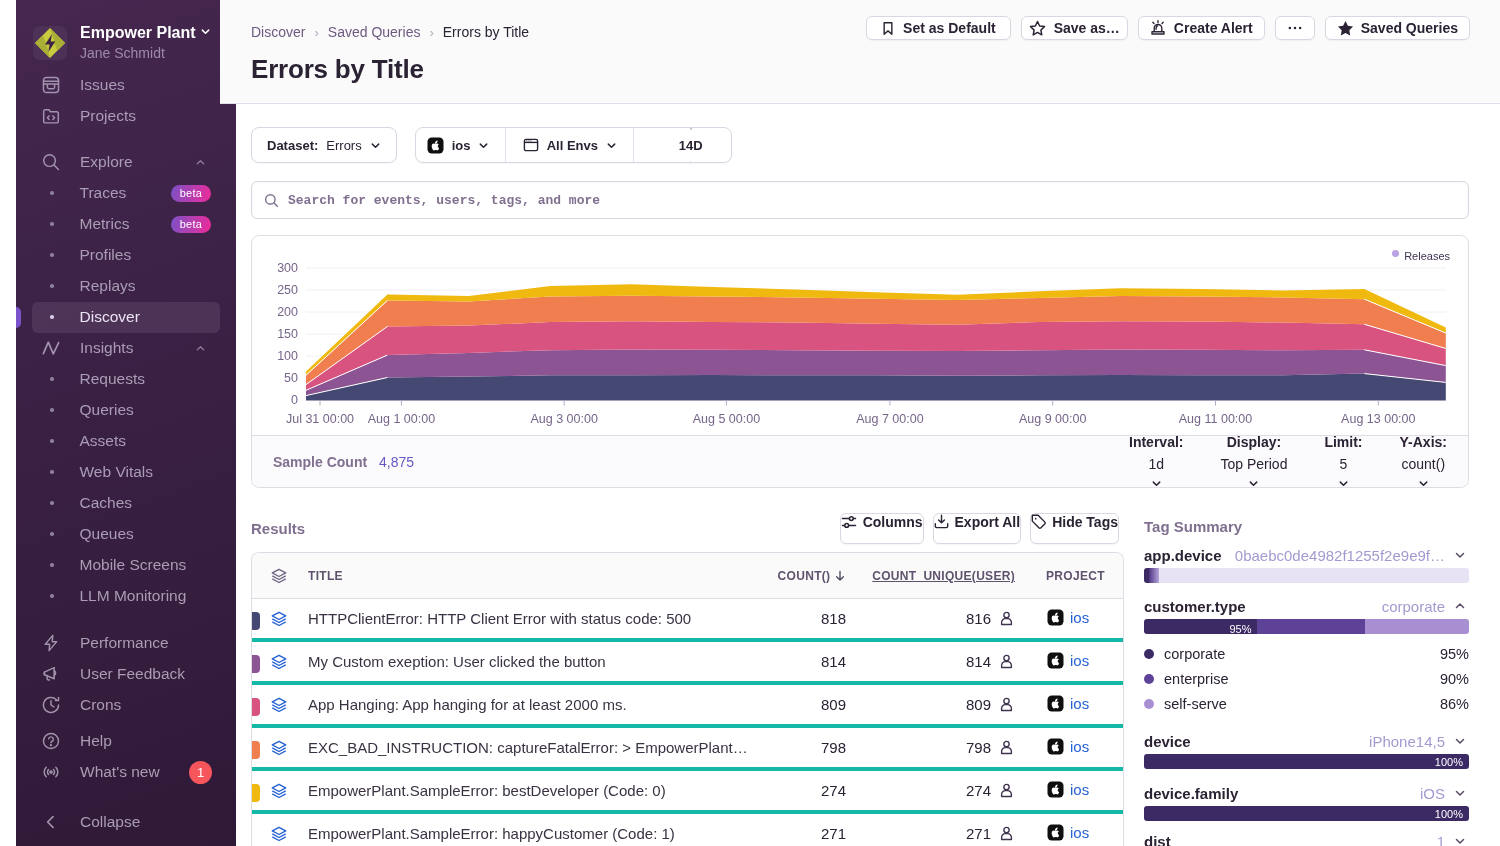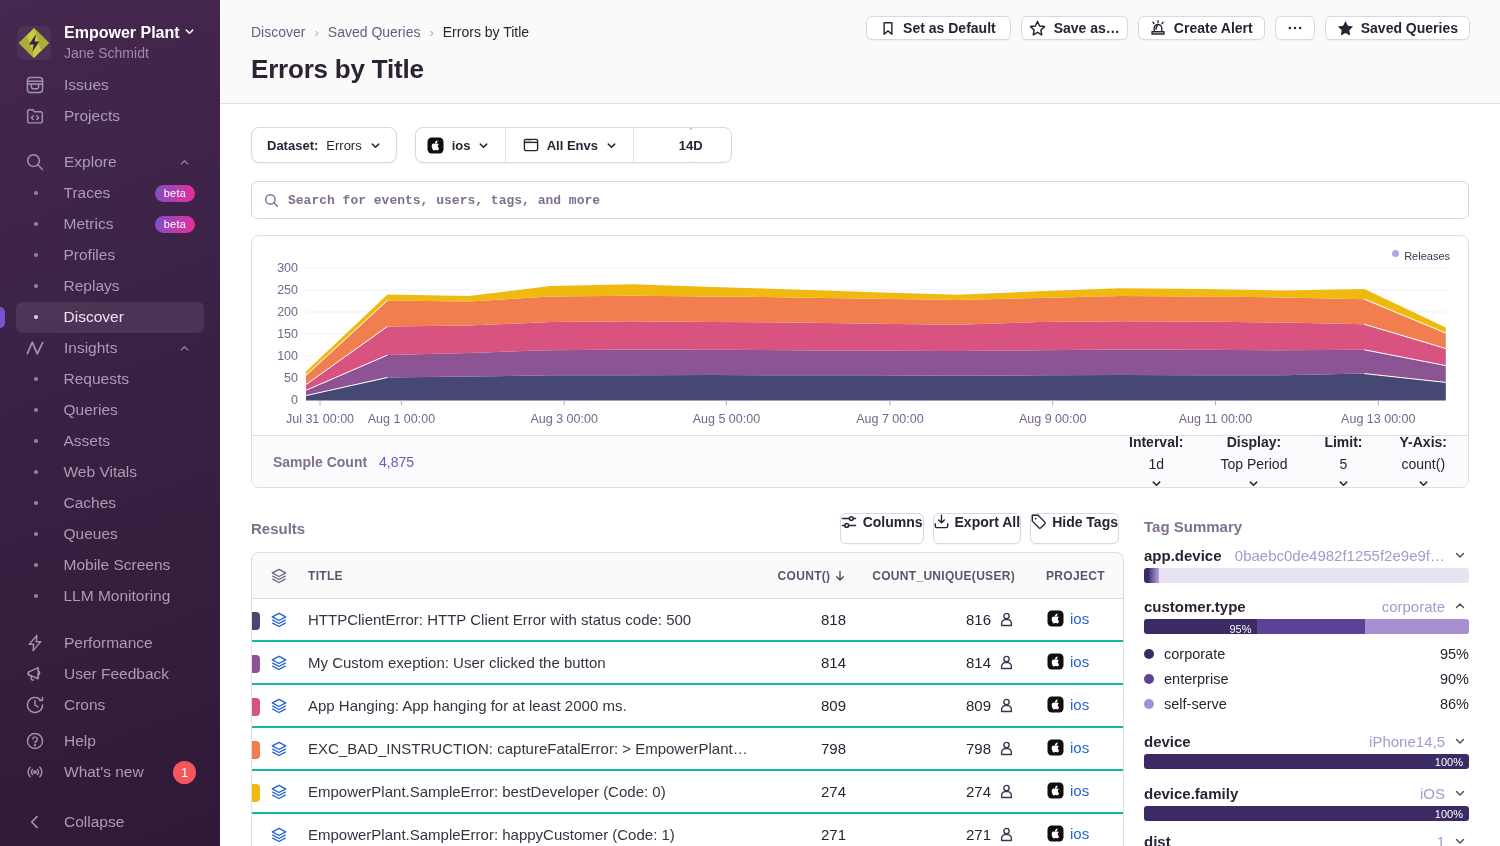--- a/index.html
+++ b/index.html
@@ -1,17 +1,17 @@
 <!DOCTYPE html>
 <html><head>
 <meta charset="utf-8">
 <style>
 * { margin:0; padding:0; box-sizing:border-box; }
 html,body { width:1500px; height:846px; overflow:hidden; font-family:"Liberation Sans",sans-serif; background:#fff; color:#2b2233; }
-.sidebar { position:fixed; left:0; top:0; width:220px; height:846px; background:linear-gradient(160deg,#46274f 0%,#3a2144 45%,#2f1937 100%); color:#a99bb3; }
+.sidebar { position:fixed; left:16px; top:0; width:220px; height:846px; background:linear-gradient(160deg,#46274f 0%,#3a2144 45%,#2f1937 100%); color:#a99bb3; }
 .sb-head { display:flex; align-items:center; padding:17px 14px 0 17px; height:68px; }
 .sb-logo { width:34px; height:34px; border-radius:7px; background:rgba(255,255,255,0.05); position:relative; flex:0 0 auto; }
 .sb-org { margin-left:13px; line-height:1.2; }
 .sb-org .org { color:#fff; font-weight:bold; font-size:16px; white-space:nowrap; }
 .sb-org .usr { color:#9d8ba9; font-size:14px; margin-top:3px; }
 .nav { padding:0 16px; margin-top:1px; }
 .nav-item { display:flex; align-items:center; height:31px; border-radius:6px; font-size:15.5px; color:#aa9cb5; position:relative; }
 .nav-item .ic { width:18px; height:18px; margin:0 20px 0 10px; flex:0 0 auto; color:#a193ad; display:inline-flex; }
 .nav-item.sub .dot { width:3.5px; height:3.5px; border-radius:50%; background:#8e7f9b; margin:0 26px 0 18px; flex:0 0 auto; }
 .nav-item.active { background:rgba(235,220,248,0.10); color:#ece3f5; }
@@ -55,28 +55,28 @@
 .res-l { width:873px; flex:0 0 auto; }
 .res-head { display:flex; align-items:center; height:31px; }
 .res-head .rtitle { font-size:15px; font-weight:bold; color:#80708f; }
 .res-btns { margin-left:auto; display:flex; gap:9px; margin-right:5px; }
 .rbtn { display:inline-flex; align-items:flex-start; gap:6px; height:31px; padding:0 0; background:#fff; border:1px solid #dcd6e2; border-radius:6px; font-size:14px; font-weight:bold; color:#2b2233; box-shadow:0 1px 1px rgba(43,34,51,0.04); font-family:"Liberation Sans",sans-serif; }
 table.results { margin-top:8px; width:873px; table-layout:fixed; border-collapse:separate; border-spacing:0; border:1px solid #e0dce5; border-bottom:none; border-radius:8px 8px 0 0; overflow:hidden; font-size:15px; }
 table.results thead th { background:#fafafa; border-bottom:1px solid #e0dce5; font-size:12px; font-weight:bold; color:#5f526d; text-align:left; height:46px; padding:0; letter-spacing:0.3px; }
 table.results thead th.c-count, table.results thead th.c-cu { text-align:right; }
 table.results thead th.c-cu { padding-right:2px; }
 table.results thead th.c-proj { padding-left:29px; }
-table.results td { border-bottom:2px solid #14b8a6; height:43px; padding:0; background:#fff; }
+table.results td { border-bottom:4px solid #14b8a6; height:43px; padding:0; background:#fff; }
 td.c-bar, th.c-bar { width:19px; } table.results td.c-bar { position:relative; }
 .rowbar { position:absolute; left:-1px; top:13px; width:9px; height:18px; border-radius:0 4px 4px 0; }
 th.c-ic, td.c-ic { width:37px; }
 td.c-title, th.c-title { width:448px; } table.results td.c-title { padding-right:8px; }
 .tt { max-width:442px; white-space:nowrap; overflow:hidden; text-overflow:ellipsis; color:#3a3242; }
 td.c-count, th.c-count { text-align:right; width:90px; }
-td.c-cu, th.c-cu { text-align:right; width:171px; } table.results td.c-cu { padding-right:2px; }
+td.c-cu, th.c-cu { text-align:right; width:171px;text-decoration:underline; } table.results td.c-cu { padding-right:2px; }
 td.c-proj, th.c-proj { width:106px; } table.results td.c-proj { padding-left:30px; }
 .cu-wrap { display:inline-flex; align-items:center; gap:7px; }
 .proj { display:inline-flex; align-items:center; gap:6px; color:#2562d4; }
 
 .res-r { margin-left:20px; width:325px; font-size:15px; }
 .tag-title { font-size:15px; font-weight:bold; color:#80708f; height:26px; display:flex; align-items:center; }
 .tag-sec { margin-top:10px; }
 .tag-head { display:flex; align-items:center; height:26px; }
 .tag-head .k { font-weight:bold; color:#2b2233; white-space:nowrap; }
 .tag-head .v { margin-left:auto; color:#a49ad0; overflow:hidden; white-space:nowrap; max-width:235px; padding-left:8px; }

